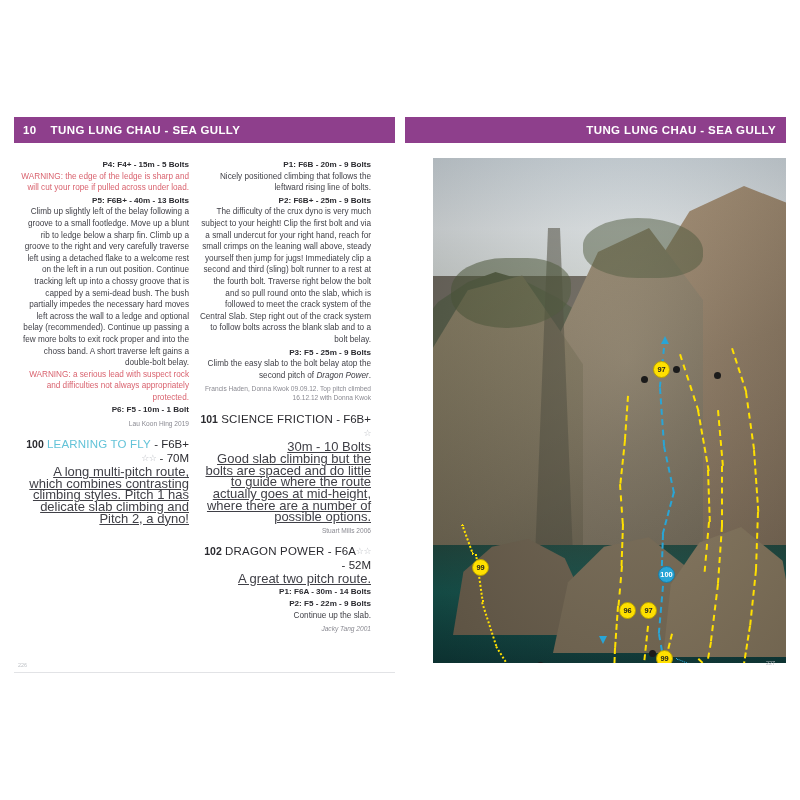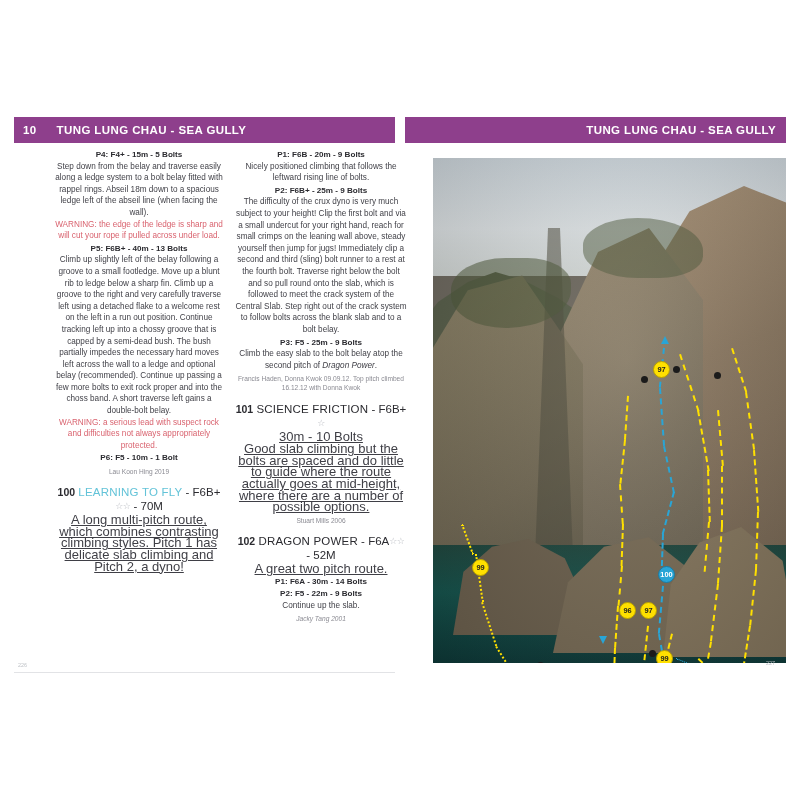--- a/index.html
+++ b/index.html
@@ -16,29 +16,28 @@
   
   .hdr{
     position:absolute;height:26px;top:117px;
     background:#8e3f8c;
     display:flex;align-items:center;
     color:#ffffff;
     font-weight:bold;font-size:11.5px;letter-spacing:.4px;
   }
   .hdr-left{left:14px;width:381px;padding-left:9px;box-sizing:border-box;}
   .hdr-right{left:405px;width:381px;justify-content:flex-end;padding-right:10px;box-sizing:border-box;}
-  .hdr .chap{margin-right:20px;}
+  .hdr .chap{margin-right:14px;}
   .hdr .ttl{white-space:nowrap;}
 
   
   .col{
-    position:absolute;top:148px;width:172px;
+    position:absolute;top:158px;width:172px;
     font-size:8.2px;line-height:11.6px;color:#3f3f46;
-    text-align:center;
-    margin-left:36px;
+    text-align:right;
   }
   .col-1{left:17px;}
   .col-2{left:199px;}
 
   .pitch{font-weight:bold;color:#2b2b30;font-size:8.1px;display:block;margin-top:1px;}
   .para{display:block;margin:0 0 0 0;}
   .warn{color:#d9636f;display:block;}
   .fa{color:#8a8a92;font-size:6.6px;line-height:9.2px;display:block;margin-top:3px;margin-bottom:1px;}
   .fa i{font-style:italic;}
   em{font-style:italic;}
@@ -116,21 +115,20 @@
   <div class="hdr hdr-left">
     <span class="chap">10</span>
     <span class="ttl">TUNG LUNG CHAU - SEA GULLY</span>
   </div>
   <div class="hdr hdr-right">
     <span class="ttl">TUNG LUNG CHAU - SEA GULLY</span>
   </div>
 
   <div class="col col-1">
     <span class="pitch">P4: F4+ - 15m - 5 Bolts</span>
-    <span class="para">Step down from the belay and traverse easily along a ledge system to a bolt belay fitted with rappel rings. Abseil 18m down to a spacious ledge left of the abseil line (when facing the wall).</span>
     <span class="warn">WARNING: the edge of the ledge is sharp and will cut your rope if pulled across under load.</span>
     <span class="pitch">P5: F6B+ - 40m - 13 Bolts</span>
     <span class="para">Climb up slightly left of the belay following a groove to a small footledge. Move up a blunt rib to ledge below a sharp fin. Climb up a groove to the right and very carefully traverse left using a detached flake to a welcome rest on the left in a run out position. Continue tracking left up into a chossy groove that is capped by a semi-dead bush. The bush partially impedes the necessary hard moves left across the wall to a ledge and optional belay (recommended). Continue up passing a few more bolts to exit rock proper and into the choss band. A short traverse left gains a double-bolt belay.</span>
     <span class="warn">WARNING: a serious lead with suspect rock and difficulties not always appropriately protected.</span>
     <span class="pitch">P6: F5 - 10m - 1 Bolt</span>
     <span class="fa">Lau Koon Hing 2019</span>
 
     <span class="route blue">
       <span class="num">100</span>
       <span class="rname">LEARNING TO FLY</span><span> - </span><span class="grade">F6B+</span><span class="stars">☆☆</span><span> - </span><span class="grade">70M</span>

